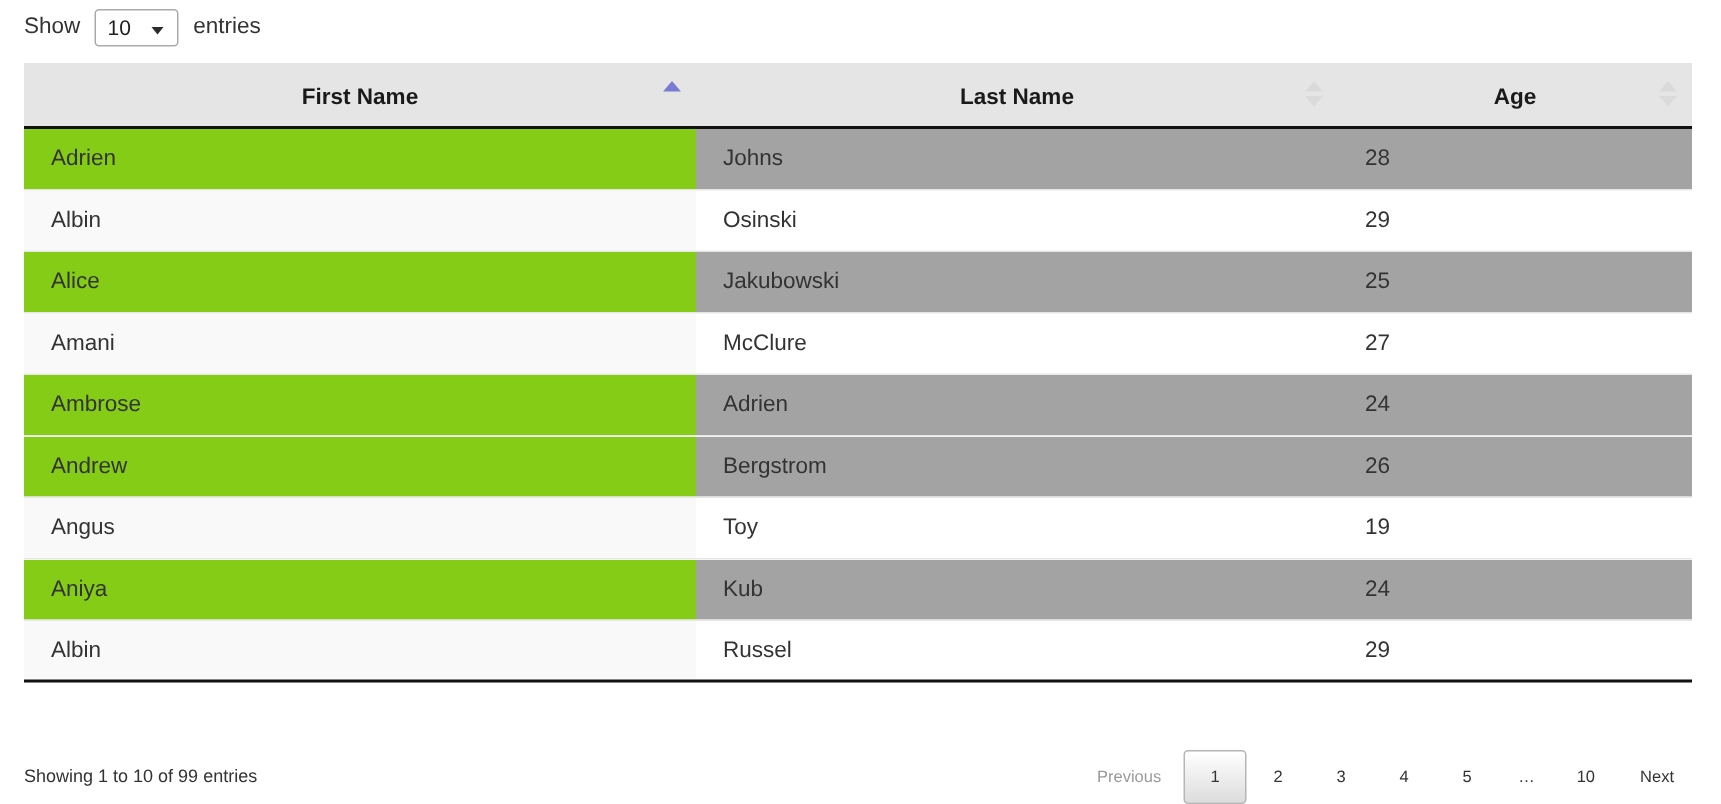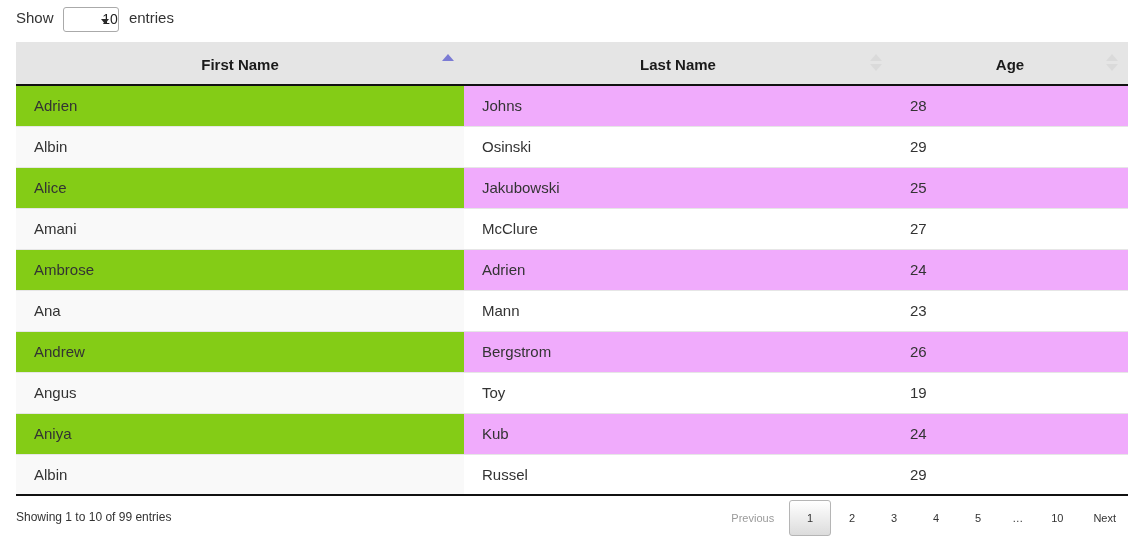--- a/index.html
+++ b/index.html
@@ -32,21 +32,20 @@
   }
 
   .length-control {
     position: absolute;
     left: 16px;
     top: 5px;
     font-size: 15px;
     color: #333333;
     white-space: nowrap;
     line-height: 26px;
-    text-align: right;
   }
   .length-control .lbl-pre { margin-right: 5px; }
   .length-control .lbl-post { margin-left: 6px; }
 
   .length-select {
     display: inline-block;
     position: relative;
     width: 56px;
     height: 25px;
     vertical-align: middle;
@@ -154,21 +153,21 @@
     color: #333333;
     padding: 11px 18px 11px 18px;
     border-top: 1px solid #e6e6e6;
     height: 41px;
     overflow: hidden;
     white-space: nowrap;
     text-overflow: ellipsis;
   }
 
   
-  tbody tr.odd  td { background: #f0abfc; }
+  tbody tr.odd  td { background: #a3a3a3; }
   tbody tr.even td { background: #ffffff; }
 
   
   tbody tr.odd  td.sorted { background: #84cc16; }
   tbody tr.even td.sorted { background: #f9f9f9; }
 
   tbody tr:last-child td { border-bottom: 2px solid #111111; }
 
   
   .bottom-bar {
@@ -285,25 +284,20 @@
           <tr class="even">
             <td class="sorted">Amani</td>
             <td>McClure</td>
             <td>27</td>
           </tr>
           <tr class="odd">
             <td class="sorted">Ambrose</td>
             <td>Adrien</td>
             <td>24</td>
           </tr>
-          <tr class="even">
-            <td class="sorted">Ana</td>
-            <td>Mann</td>
-            <td>23</td>
-          </tr>
           <tr class="odd">
             <td class="sorted">Andrew</td>
             <td>Bergstrom</td>
             <td>26</td>
           </tr>
           <tr class="even">
             <td class="sorted">Angus</td>
             <td>Toy</td>
             <td>19</td>
           </tr>

